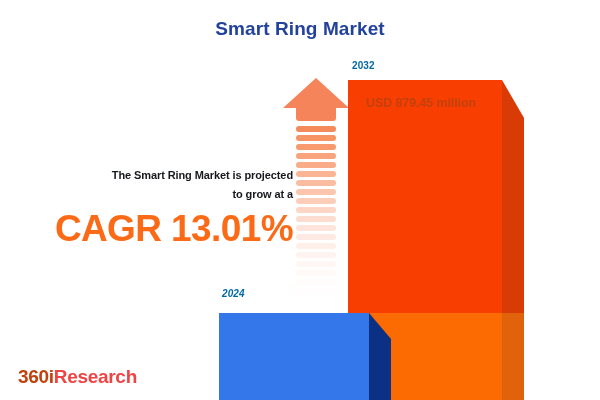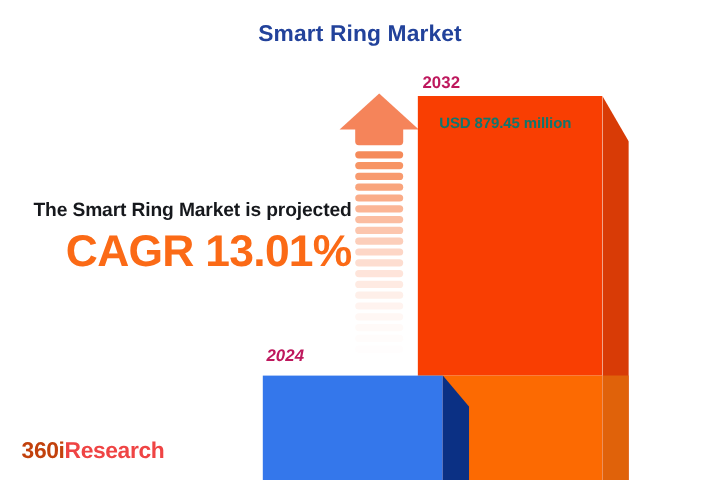--- a/index.html
+++ b/index.html
@@ -24,21 +24,21 @@
   }
 
   
   .caption-block {
     position:absolute;
     left:18px; top:166px;
     width:275px;
     text-align:right;
   }
   .caption-line {
-    font-size:16px;
+    font-size:11px;
     font-weight:bold;
     color:#16181C;
     line-height:19px;
     letter-spacing:-0.1px;
   }
   .cagr-value {
     margin-top:7px;
     font-size:37px;
     font-weight:bold;
     color:#FB6A16;
@@ -92,30 +92,30 @@
 
   
   .bar { position:absolute; }
   .bar-face {
     position:absolute; left:0; top:0;
     width:100%; height:100%;
   }
   .bar-side { position:absolute; }
   .bar-value {
     position:absolute;
-    color:#0f766e;
+    color:#c2410c;
     font-size:12.5px;
     font-weight:bold;
     letter-spacing:-0.1px;
     white-space:nowrap;
   }
   .bar-year {
     position:absolute;
-    color:#be185d;
-    font-size:14px;
+    color:#0369a1;
+    font-size:10px;
     font-weight:bold;
     letter-spacing:0.1px;
   }
 
   
   #bar-2032 { left:348px; top:80px; width:154px; height:320px; }
   #bar-2032-side {
     left:502px; top:80px;
     width:22px; height:320px;
   }
@@ -133,20 +133,21 @@
 </style>
 </head>
 <body>
 
 <div id="canvas">
 
   <div class="chart-title">Smart Ring Market</div>
 
   <div class="caption-block">
     <div class="caption-line">The Smart Ring Market is projected</div>
+    <div class="caption-line">to grow at a</div>
     <div class="cagr-value">CAGR 13.01%</div>
   </div>
 
   <div class="arrow-wrap">
     <div class="arrow-head"></div>
     <div class="arrow-neck"></div>
     <div class="arrow-segments" id="arrow-segments">
         <div class="arrow-seg" style="background: rgb(245, 138, 90);"></div>
         <div class="arrow-seg" style="background: rgb(247, 148, 100);"></div>
         <div class="arrow-seg" style="background: rgb(248, 154, 110);"></div>

